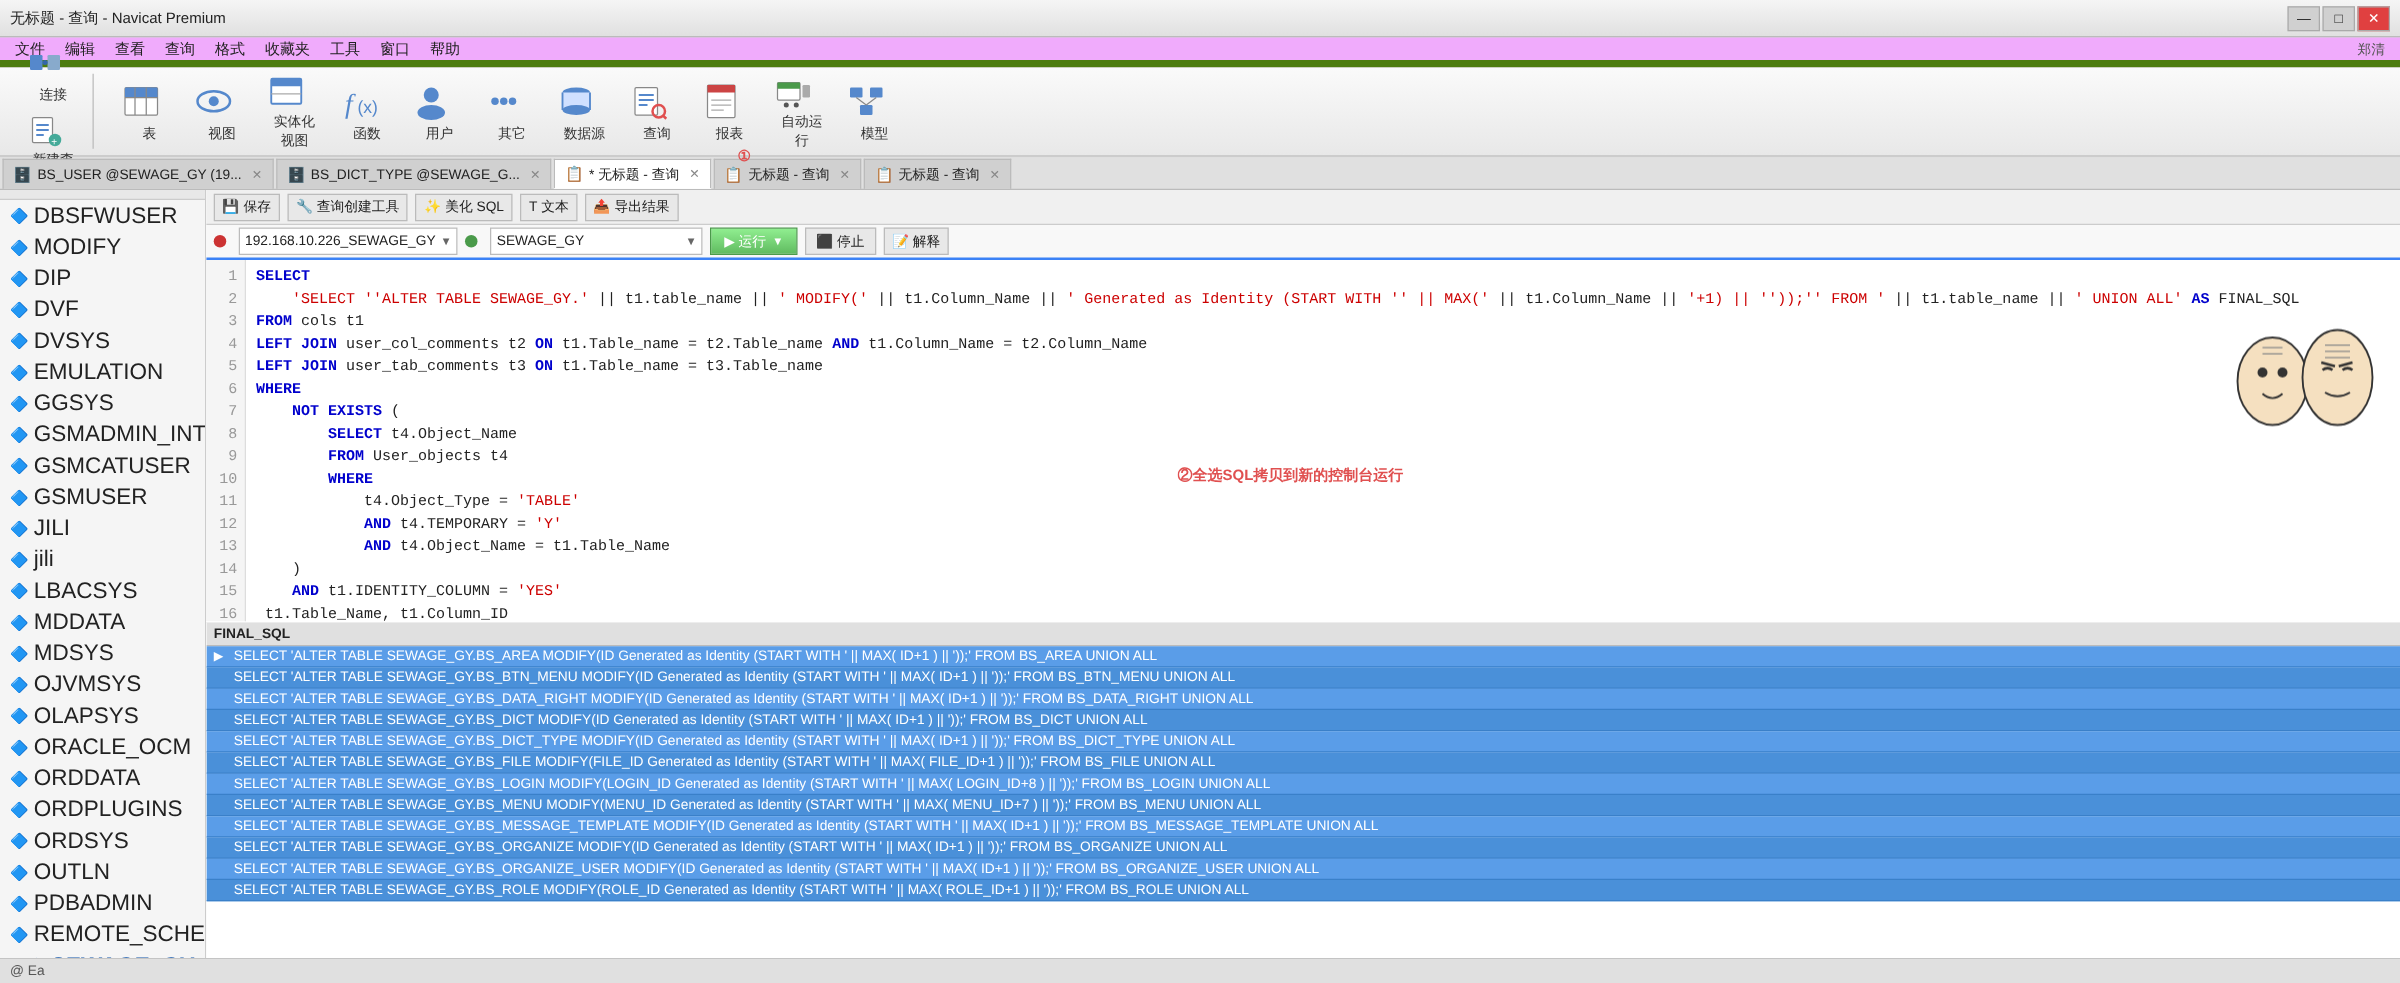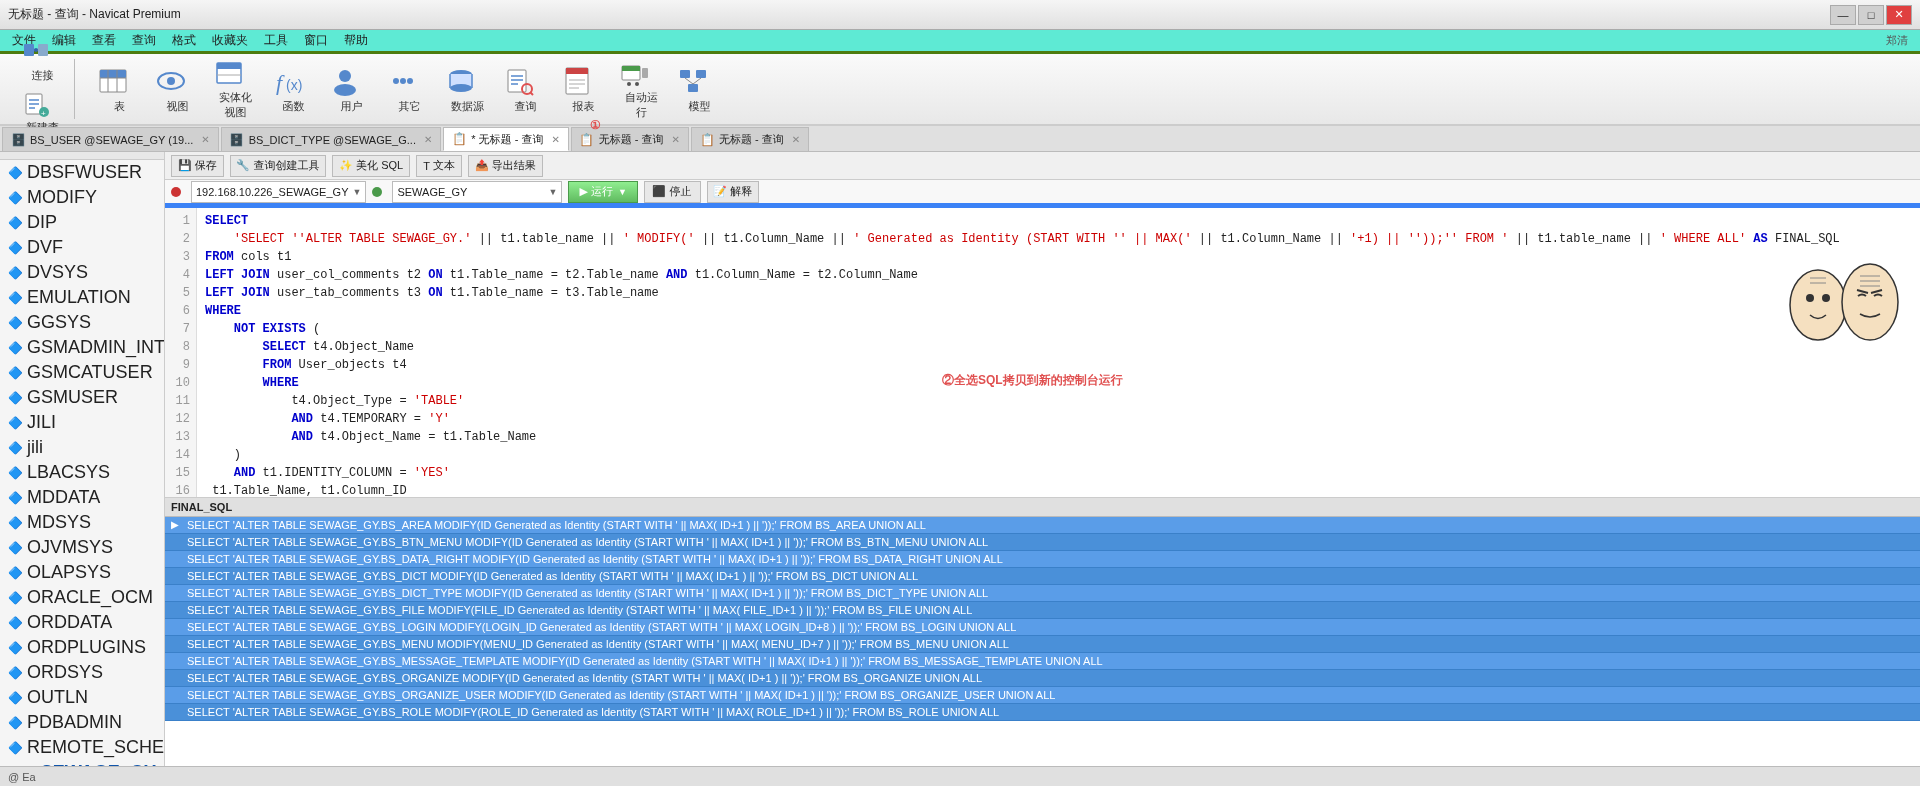--- a/index.html
+++ b/index.html
@@ -20,25 +20,25 @@
     .titlebar-btn {
       width: 26px; height: 20px;
       background: #d0d0d0;
       border: 1px solid #aaa;
       display: flex; align-items: center; justify-content: center;
       font-size: 11px; cursor: pointer;
     }
 
     
     #menubar {
-      background: #5eead4;
+      background: #f0abfc;
       height: 24px;
       display: flex;
       align-items: center;
-      border-bottom: 3px solid #4d7c0f;
+      border-bottom: 6px solid #4d7c0f;
       padding: 0 4px;
     }
     .menu-item {
       padding: 2px 8px;
       font-size: 12px;
       cursor: pointer;
       color: #222;
     }
 
     
@@ -173,21 +173,21 @@
       cursor: pointer;
       height: 22px;
     }
 
     
     #conn-bar {
       background: #f8f8f8;
       height: 28px;
       display: flex;
       align-items: center;
-      border-bottom: 5px solid #3b82f6;
+      border-bottom: 2px solid #3b82f6;
       padding: 2px 6px;
       gap: 6px;
     }
     .conn-select {
       display: flex;
       align-items: center;
       background: #fff;
       border: 1px solid #bbb;
       height: 22px;
       padding: 0 4px;
@@ -786,21 +786,21 @@
             <div>9</div>
             <div>10</div>
           <div>11</div>
             <div>12</div>
             <div>13</div>
             <div>14</div>
             <div>15</div>
           <div>16</div>
         </div>
         <div class="sql-content"><span class="kw">SELECT</span>
-    <span class="str">'SELECT ''ALTER TABLE SEWAGE_GY.'</span> || t1.table_name || <span class="str">' MODIFY('</span> || t1.Column_Name || <span class="str">' Generated as Identity (START WITH '' || MAX('</span> || t1.Column_Name || <span class="str">'+1) || ''));'' FROM '</span> || t1.table_name || <span class="str">' WHERE ALL'</span> <span class="kw">AS</span> FINAL_SQL
+    <span class="str">'SELECT ''ALTER TABLE SEWAGE_GY.'</span> || t1.table_name || <span class="str">' MODIFY('</span> || t1.Column_Name || <span class="str">' Generated as Identity (START WITH '' || MAX('</span> || t1.Column_Name || <span class="str">'+1) || ''));'' FROM '</span> || t1.table_name || <span class="str">' UNION ALL'</span> <span class="kw">AS</span> FINAL_SQL
 <span class="kw">FROM</span> cols t1
 <span class="kw">LEFT JOIN</span> user_col_comments t2 <span class="kw">ON</span> t1.Table_name = t2.Table_name <span class="kw">AND</span> t1.Column_Name = t2.Column_Name
 <span class="kw">LEFT JOIN</span> user_tab_comments t3 <span class="kw">ON</span> t1.Table_name = t3.Table_name
 <span class="kw">WHERE</span>
     <span class="kw">NOT EXISTS</span> (
         <span class="kw">SELECT</span> t4.Object_Name
         <span class="kw">FROM</span> User_objects t4
         <span class="kw">WHERE</span>
             t4.Object_Type = <span class="str">'TABLE'</span>
             <span class="kw">AND</span> t4.TEMPORARY = <span class="str">'Y'</span>

